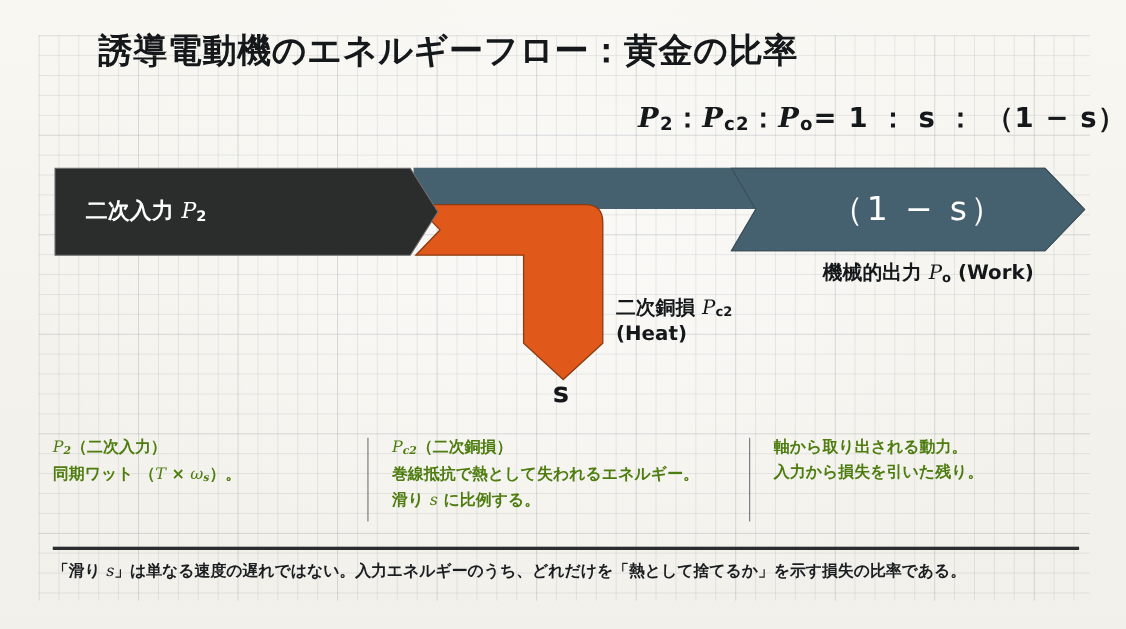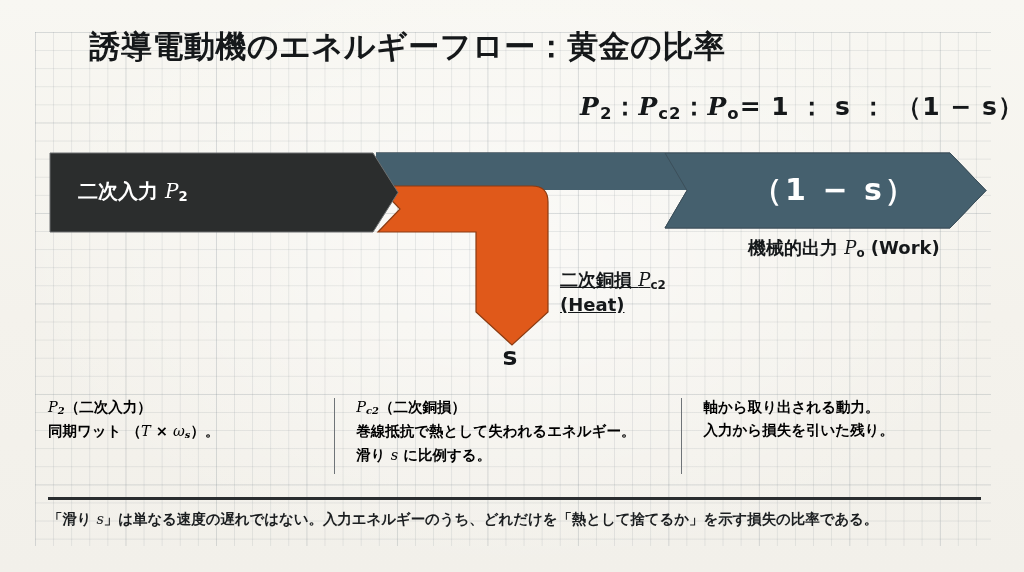--- a/index.html
+++ b/index.html
@@ -114,21 +114,21 @@
     font-weight: 700;
     color: #ffffff;
     white-space: nowrap;
   }
   #label-1ms {
     position: absolute;
     left: 690px; top: 170px;
     width: 290px;
     text-align: center;
     font-size: 30px;
-    font-weight: 700;
+    font-weight: 400;
     color: #ffffff;
     letter-spacing: 3px;
     white-space: nowrap;
   }
   #label-po {
     position: absolute;
     left: 748px; top: 236px;
     font-size: 18px;
     font-weight: 700;
     color: #15181a;
@@ -136,21 +136,20 @@
     text-align: center;
   }
   #label-pc2 {
     position: absolute;
     left: 560px; top: 268px;
     font-size: 18px;
     font-weight: 700;
     color: #15181a;
     line-height: 1.35;
     white-space: nowrap;
-    text-decoration: underline;
   }
   #label-s {
     position: absolute;
     left: 478px; top: 342px;
     width: 64px;
     text-align: center;
     font-size: 25px;
     font-weight: 700;
     color: #15181a;
   }
@@ -159,21 +158,21 @@
   #cols {
     position: absolute;
     left: 48px; top: 396px;
     width: 932px;
     height: 82px;
     display: flex;
   }
   .col {
     position: relative;
     font-size: 14.5px;
-    color: #000000;
+    color: #4d7c0f;
     line-height: 1.62;
   }
   .col-1 { width: 294px; }
   .col-2 { width: 334px; padding-left: 22px; }
   .col-3 { width: 284px; padding-left: 22px; }
   .col-div {
     position: absolute;
     top: 2px;
     width: 1px;
     height: 76px;

